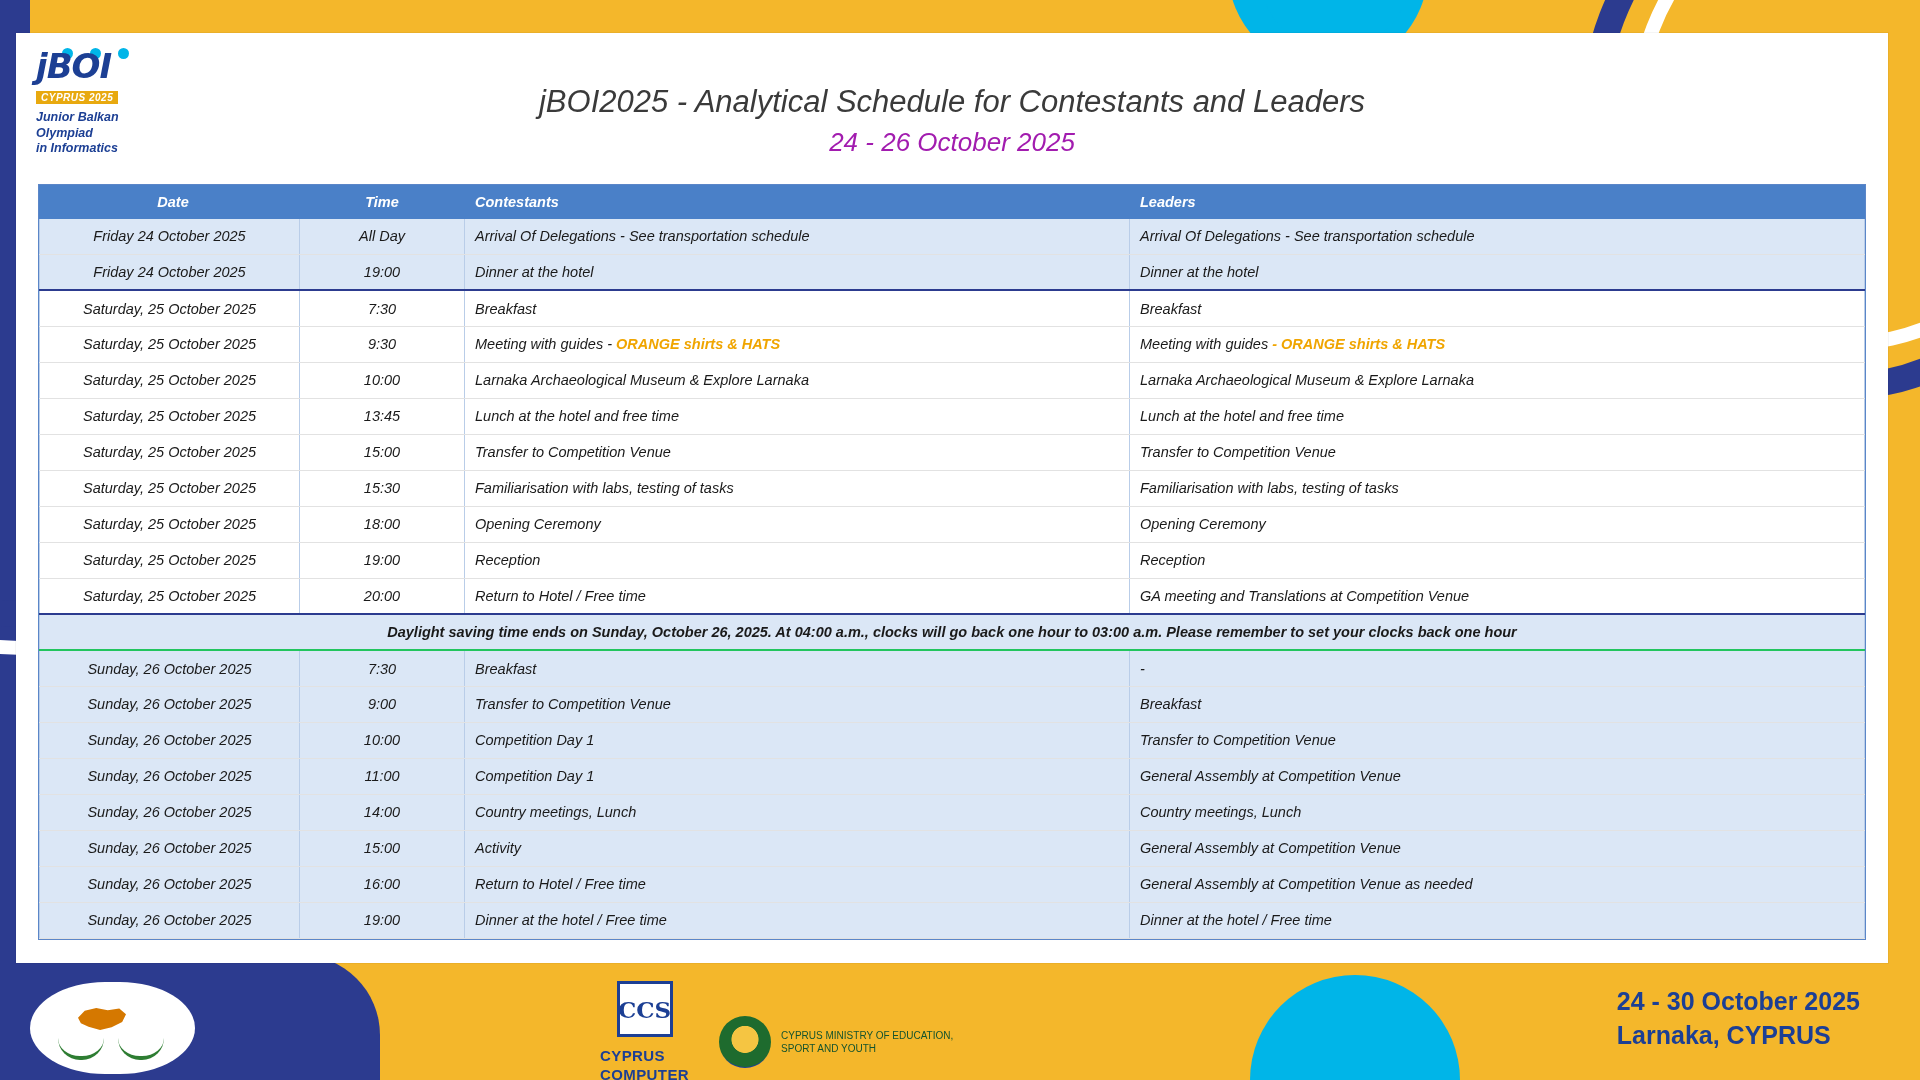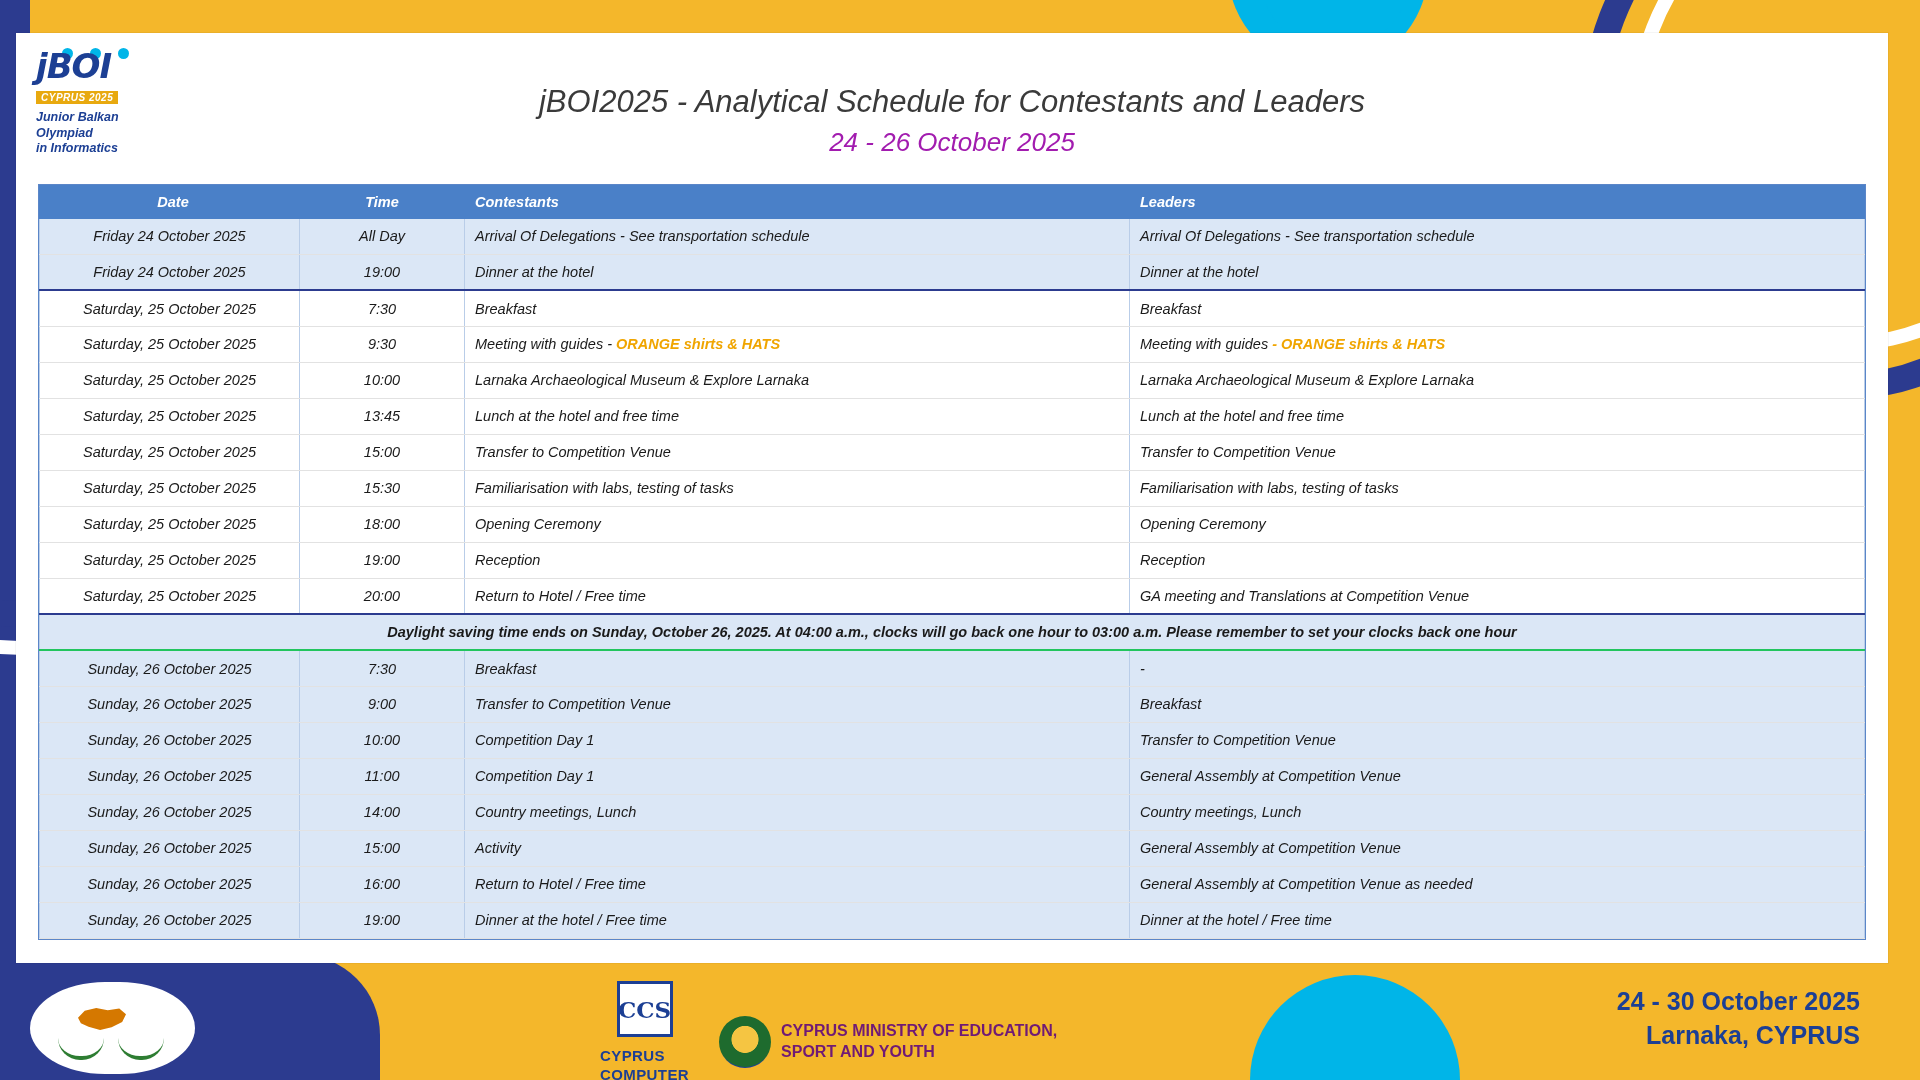--- a/index.html
+++ b/index.html
@@ -209,25 +209,24 @@
   .ccs .txt {
     font-size: 15px; font-weight: bold; color: #1c3f94; line-height: 1.25;
     letter-spacing: .4px;
   }
   .moec { display: flex; align-items: center; gap: 10px; }
   .moec .crest {
     width: 52px; height: 52px; border-radius: 50%;
     background: radial-gradient(circle at 50% 45%, #f5c542 0 34%, #1e6b2e 36% 70%, #1c3f94 72% 100%);
   }
   .moec .txt {
-    font-size: 16px; font-weight: bold; color: #701a75; line-height: 1.3;
+    font-size: 10px; font-weight: normal; color: #14532d; line-height: 1.3;
   }
   .footer-right {
     position: absolute; right: 60px; top: 22px;
-    text-align: right;
     color: #1c3f94; font-weight: bold;
   }
   .footer-right .l1 { font-size: 25px; line-height: 1.35; }
   .footer-right .l2 { font-size: 25px; line-height: 1.35; }
 </style>
 </head>
 <body>
 
 <div class="bg-layer">
   <div class="bg-yellow"></div>

